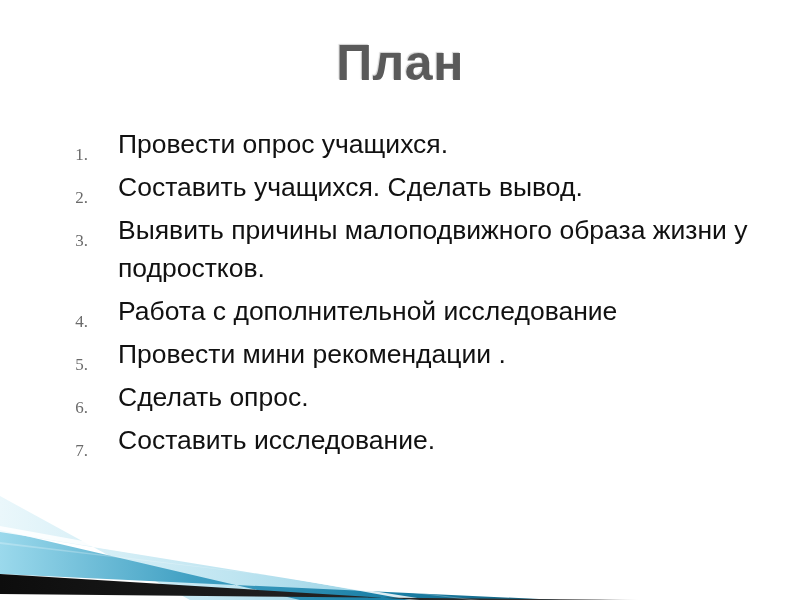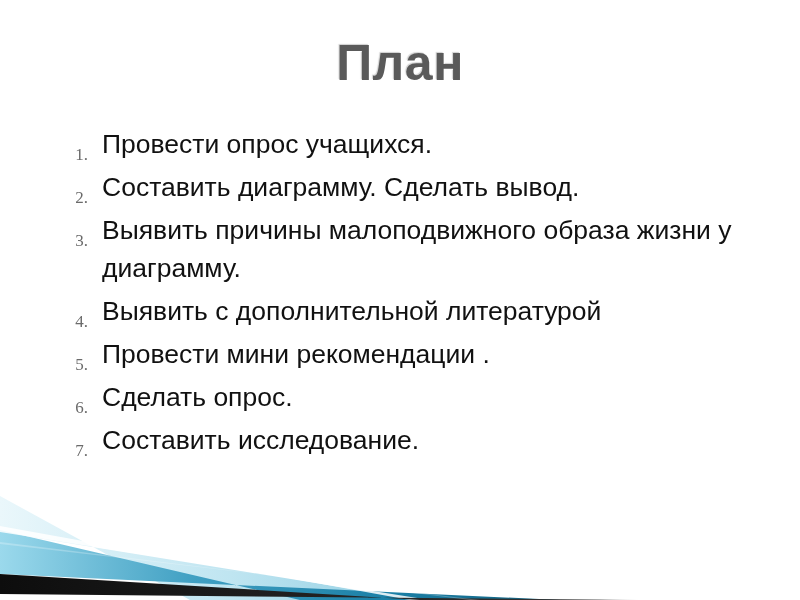--- a/index.html
+++ b/index.html
@@ -62,20 +62,21 @@
     left: 6px;
     top: 10px;
     width: 38px;
     text-align: right;
     font-size: 17px;
     color: #6b6b6b;
     font-family: "Liberation Serif", serif;
   }
   .body-list li .txt {
     display: block;
+    margin-left: 16px;
   }
 
   
   .ribbon {
     position: absolute;
     left: 0;
     bottom: 0;
     width: 800px;
     height: 130px;
     overflow: hidden;
@@ -89,29 +90,29 @@
 
   <div class="slide-title">План</div>
 
   <ul class="body-list">
     <li>
       <span class="num">1.</span>
       <span class="txt">Провести опрос учащихся.</span>
     </li>
     <li>
       <span class="num">2.</span>
-      <span class="txt">Составить диаграмму. Сделать вывод.</span>
+      <span class="txt">Составить учащихся. Сделать вывод.</span>
     </li>
     <li>
       <span class="num">3.</span>
-      <span class="txt">Выявить причины малоподвижного образа жизни у диаграмму.</span>
+      <span class="txt">Выявить причины малоподвижного образа жизни у подростков.</span>
     </li>
     <li>
       <span class="num">4.</span>
-      <span class="txt">Выявить с дополнительной литературой</span>
+      <span class="txt">Работа с дополнительной исследование</span>
     </li>
     <li>
       <span class="num">5.</span>
       <span class="txt">Провести мини рекомендации .</span>
     </li>
     <li>
       <span class="num">6.</span>
       <span class="txt">Сделать опрос.</span>
     </li>
     <li>

